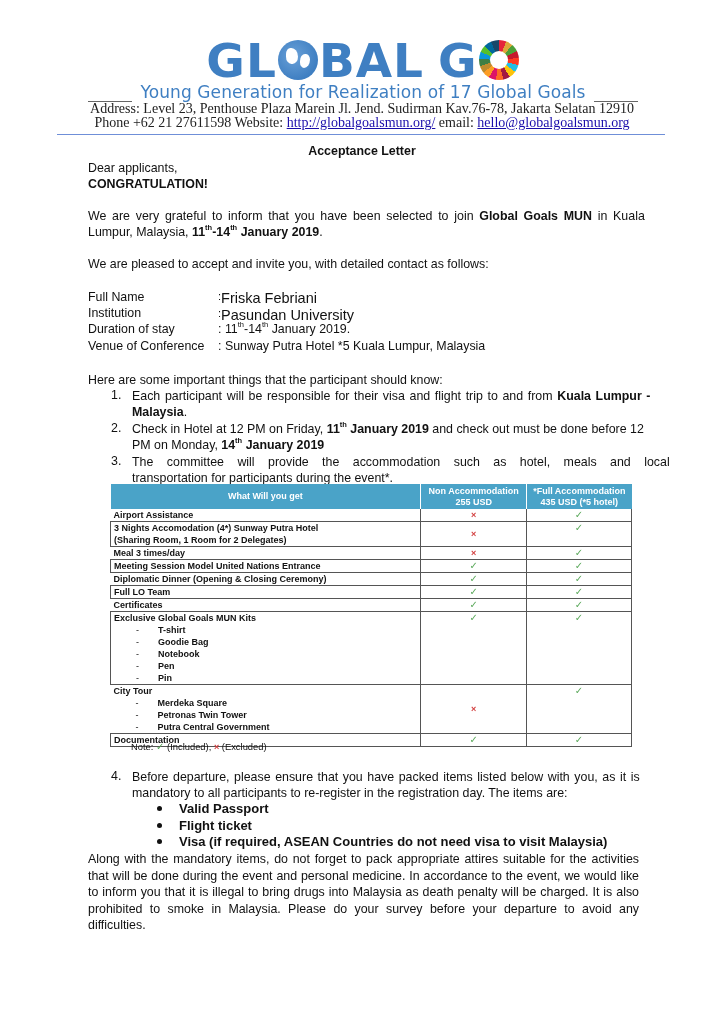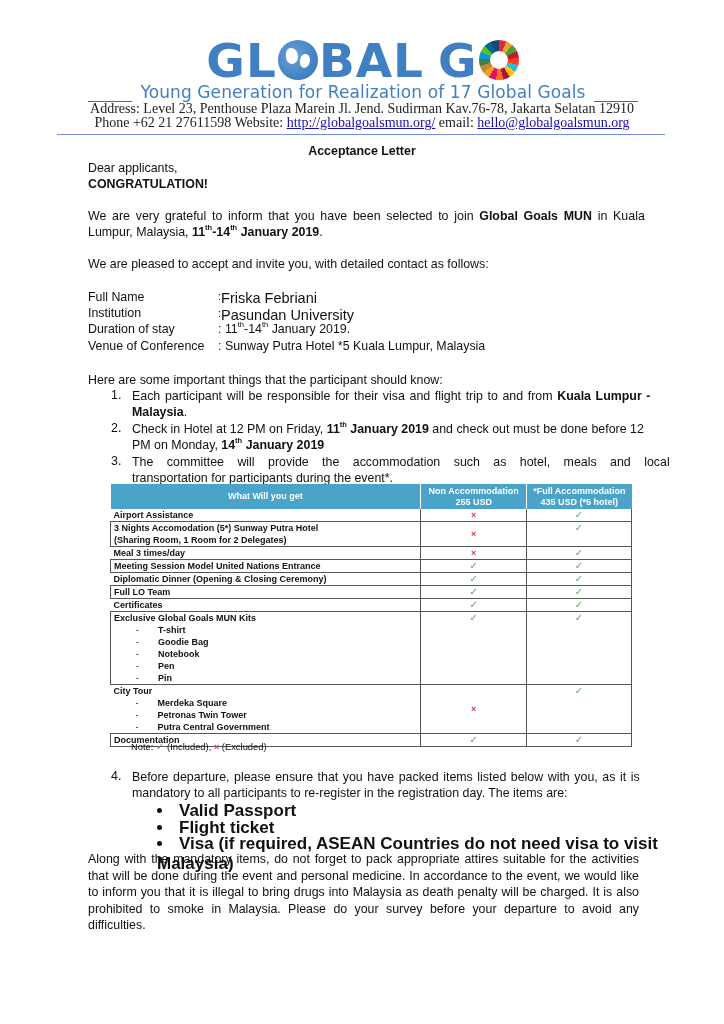--- a/index.html
+++ b/index.html
@@ -69,21 +69,21 @@
   .tbl td.mark { text-align: center; }
   .tbl tr.boxed td { border-top: 1px solid #555; border-bottom: 1px solid #555; }
   .tbl tr.open td:first-child { border-left: none; }
   .sub { display: flex; }
   .sub .dash { width: 44px; padding-left: 22px; box-sizing: border-box; font-weight: normal; }
   .chk { color: #5aa85a; font-weight: normal; font-size: 10px; }
   .crs { color: #d23c3c; font-size: 9px; }
 
   .note { position: absolute; left: 131px; top: 741px; font-size: 9.4px; }
 
-  .bullet-item { position: absolute; left: 157px; font-size: 17px; font-weight: bold; }
+  .bullet-item { position: absolute; left: 157px; font-size: 13px; font-weight: bold; }
   .bullet-item .dot { display: inline-block; width: 5px; height: 5px; border-radius: 50%; background: #111;
                       margin-right: 17px; vertical-align: middle; position: relative; top: -1px; }
 </style>
 </head>
 <body>
 
 <div class="page">
 
   <div class="logo">
     <span>GL</span>
@@ -175,21 +175,21 @@
     <tbody id="tbl-body">
         <tr class="open">
           <td>
             <div>Airport Assistance</div>
           </td>
           <td class="mark"><span class="crs">×</span></td>
           <td class="mark"><span class="chk">✓</span></td>
         </tr>
         <tr class="boxed">
           <td>
-            <div>3 Nights  Accomodation (5*) Sunway Putra Hotel</div>
+            <div>3 Nights  Accomodation (4*) Sunway Putra Hotel</div>
             <div>(Sharing Room, 1 Room for 2 Delegates)</div>
           </td>
           <td class="mark" style="vertical-align: middle;"><span class="crs">×</span></td>
           <td class="mark"><span class="chk">✓</span></td>
         </tr>
         <tr class="open">
           <td>
             <div>Meal 3 times/day</div>
           </td>
           <td class="mark"><span class="crs">×</span></td>

